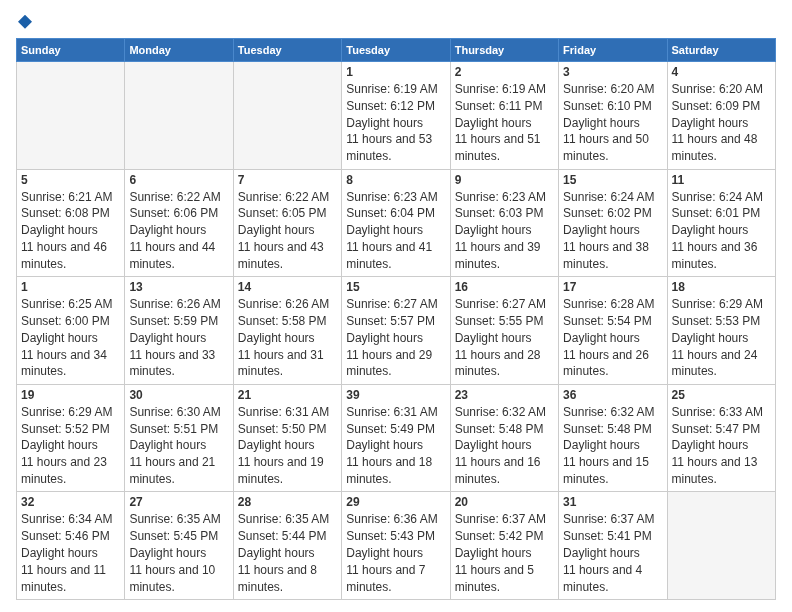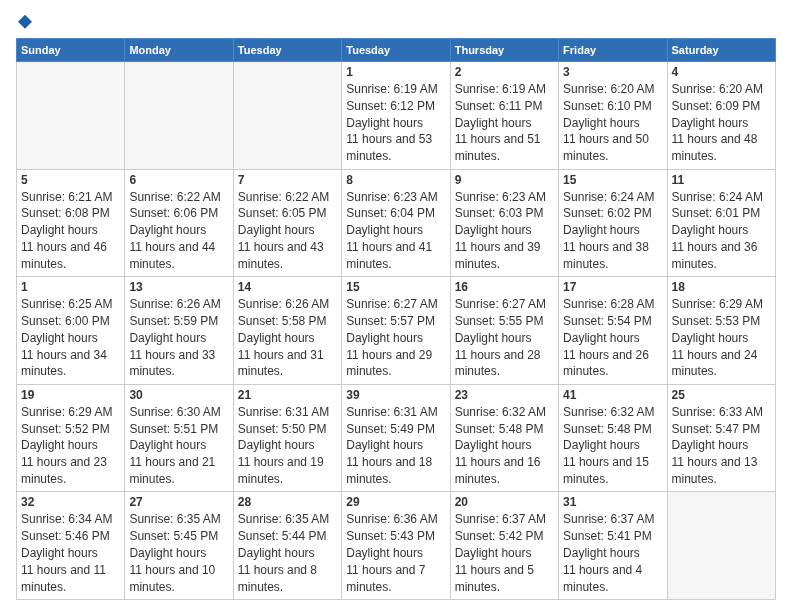--- a/index.html
+++ b/index.html
@@ -219,21 +219,21 @@
           </td>
           <td>
             <div class="day-number">39</div>
             <div class="day-info">Sunrise: 6:31 AM<br>Sunset: 5:49 PM<br>Daylight hours<br>11 hours and 18 minutes.</div>
           </td>
           <td>
             <div class="day-number">23</div>
             <div class="day-info">Sunrise: 6:32 AM<br>Sunset: 5:48 PM<br>Daylight hours<br>11 hours and 16 minutes.</div>
           </td>
           <td>
-            <div class="day-number">41</div>
+            <div class="day-number">36</div>
             <div class="day-info">Sunrise: 6:32 AM<br>Sunset: 5:48 PM<br>Daylight hours<br>11 hours and 15 minutes.</div>
           </td>
           <td>
             <div class="day-number">25</div>
             <div class="day-info">Sunrise: 6:33 AM<br>Sunset: 5:47 PM<br>Daylight hours<br>11 hours and 13 minutes.</div>
           </td>
         </tr>
         <tr>
           <td>
             <div class="day-number">32</div>

